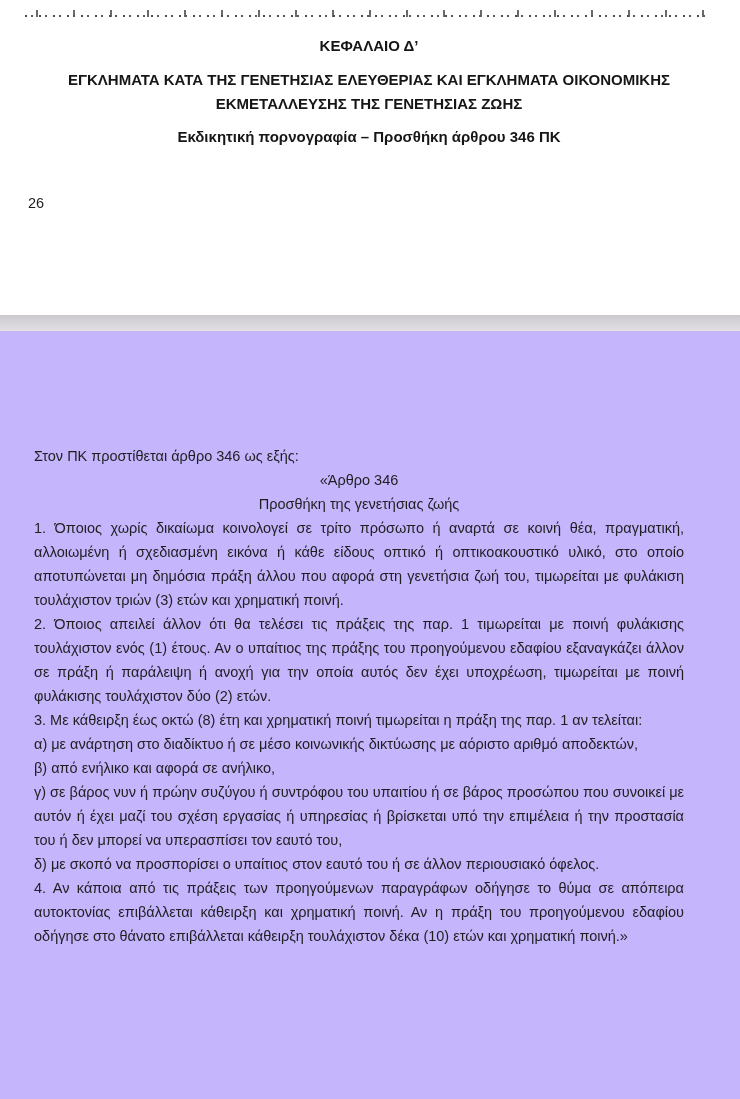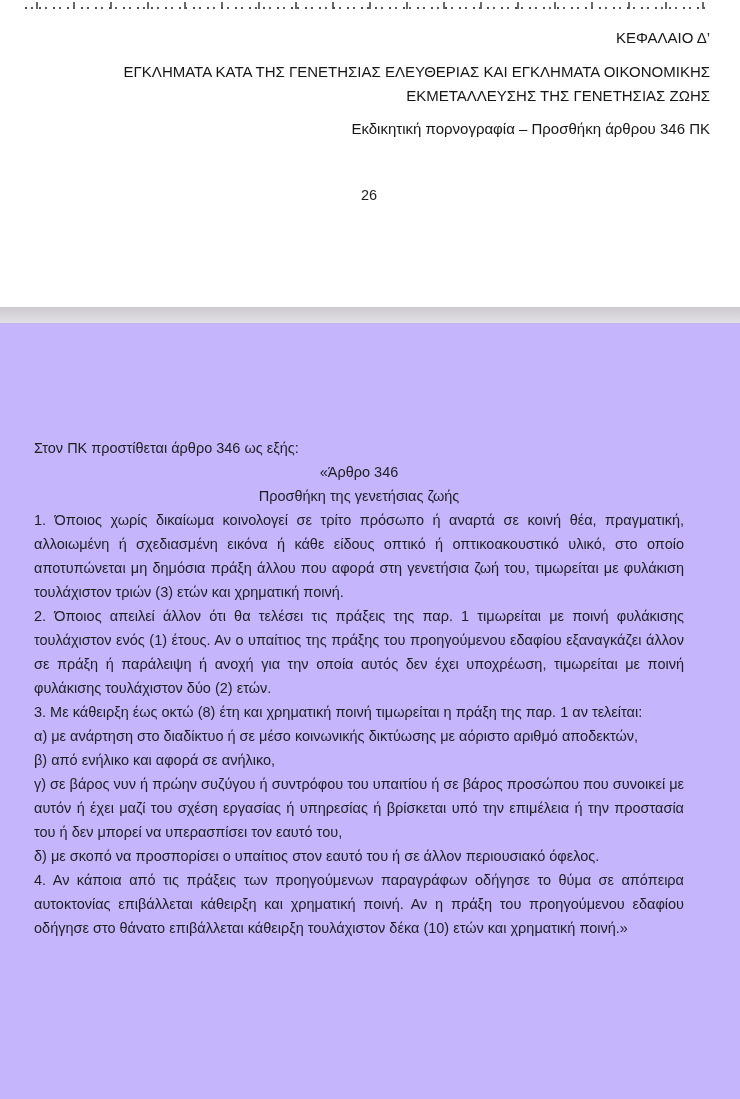--- a/index.html
+++ b/index.html
@@ -30,36 +30,36 @@
     position: absolute;
     top: 2px;
     left: 25px;
     right: 30px;
     height: 7px;
     background:
       repeating-linear-gradient(90deg, #4b4b4b 0 2px, transparent 2px 6px, #5a5a5a 6px 8px, transparent 8px 14px) 0 100% / 100% 2px no-repeat,
       repeating-linear-gradient(90deg, transparent 0 11px, #6a6a6a 11px 13px, transparent 13px 37px) 0 0 / 100% 7px no-repeat;
   }
   .h-bold {
-    margin: 0;
-    text-align: right;
-    font-weight: normal;
+    margin: 8px;
+    text-align: center;
+    font-weight: bold;
     font-size: 15px;
     line-height: 24px;
     color: #161616;
   }
   .chapter-heading   { padding-top: 26px; }
   .chapter-title     { margin-top: 10px; }
   .article-heading   { margin-top: 9px; }
   .article-subtitle  { margin-top: 9px; }
   .pagenum {
     margin-top: 42px;
     font-size: 14.5px;
     line-height: 24px;
-    text-align: center;
+    text-align: left;
   }
   
   .page-gap {
     width: 740px;
     height: 16px;
     background: linear-gradient(180deg, #cbc8ce 0%, #d7d4d9 45%, #e2e0e4 100%);
   }
   
   .page2 {
     position: relative;

